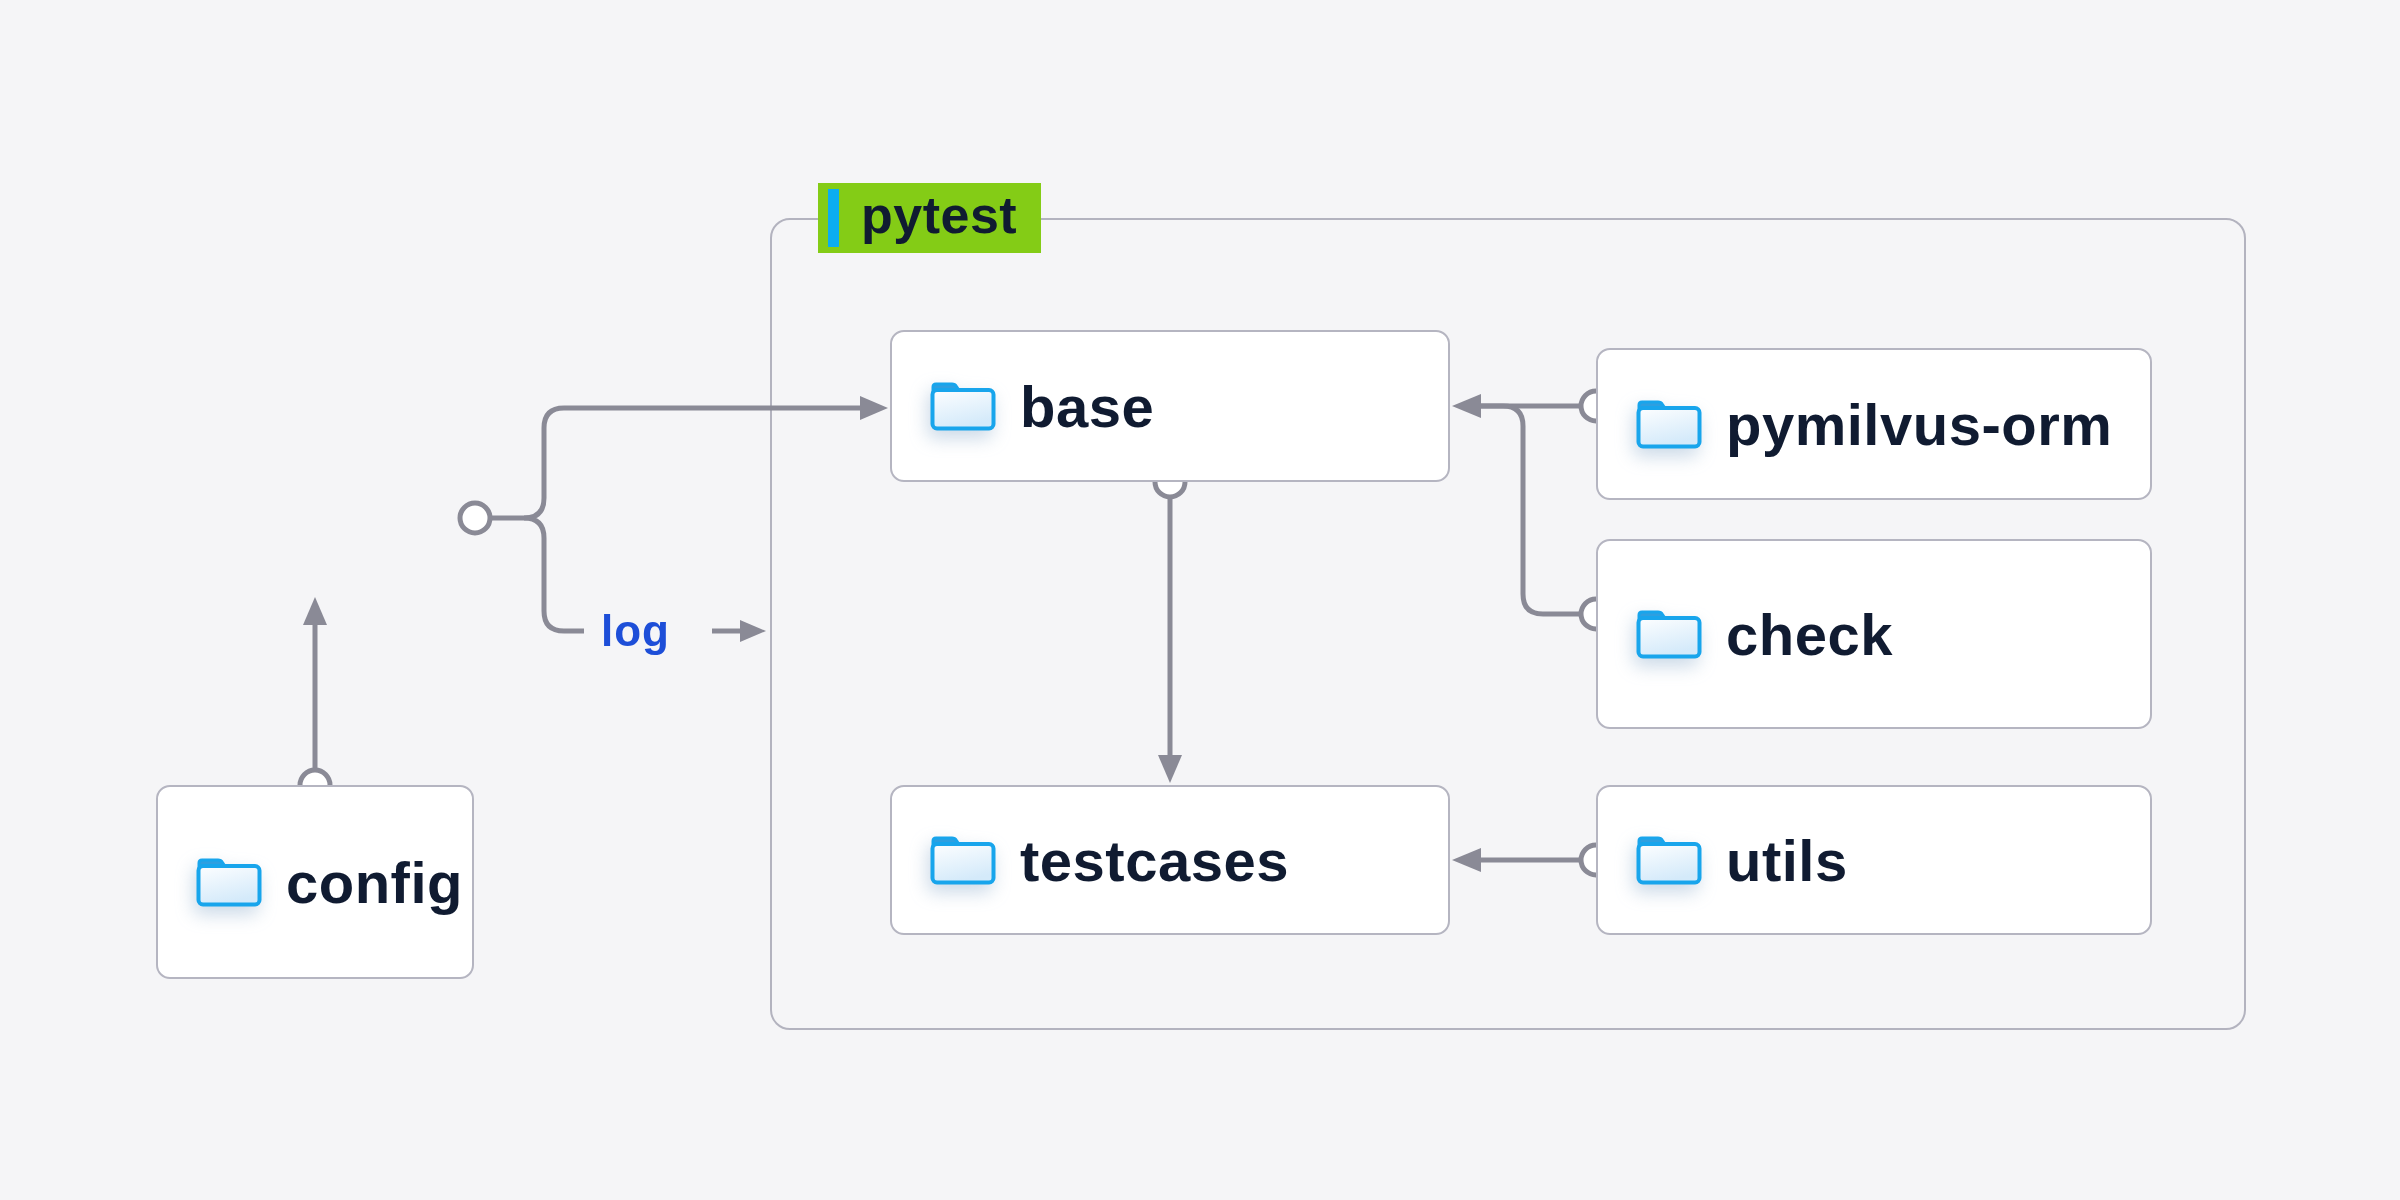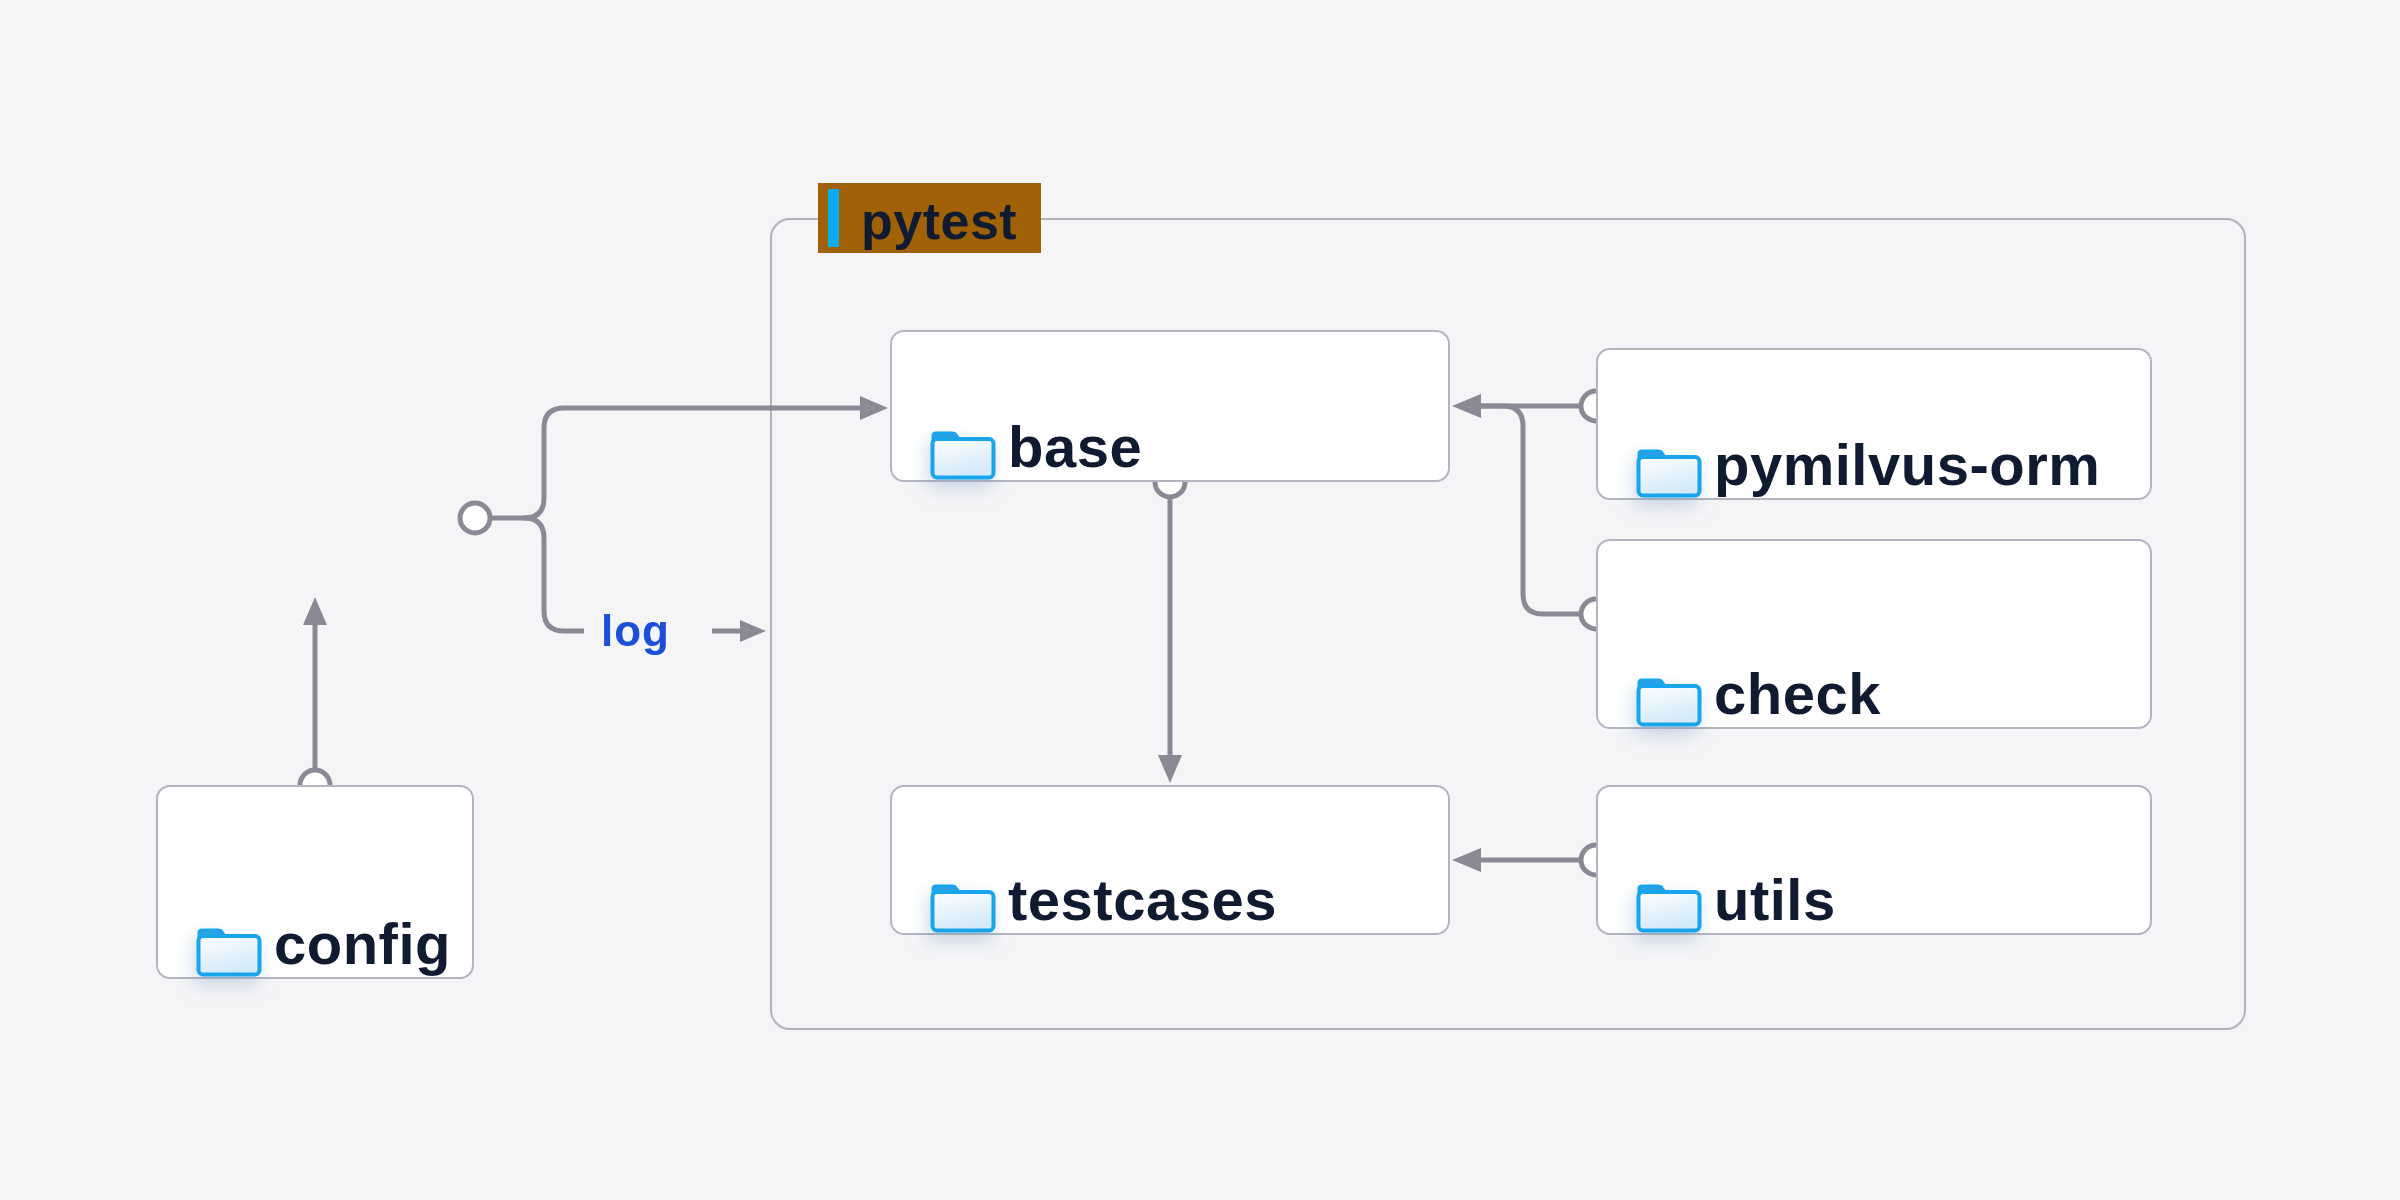--- a/index.html
+++ b/index.html
@@ -7,31 +7,31 @@
     position:relative;width:2400px;height:1200px;background:#f5f5f7;
     font-family:"Liberation Sans",sans-serif;overflow:hidden;
   }
   
   .group{
     position:absolute;left:770px;top:218px;width:1476px;height:812px;
     border:2.5px solid #b3b3bf;border-radius:20px;box-sizing:border-box;
   }
   .group-label{
     position:absolute;left:46px;top:-2px;transform:translateY(-50%);
-    display:flex;align-items:flex-end;gap:22px;
-    background:#a16207;padding:6px 24px 6px 10px;
+    display:flex;align-items:flex-start;gap:22px;
+    background:#84cc16;padding:6px 24px 6px 10px;
   }
   .group-bar{width:11px;height:58px;background:#0badf0;}
   .group-title{
     font-size:52px;font-weight:700;color:#101b31;letter-spacing:.5px;line-height:1;
   }
   
   .card{
     position:absolute;background:#ffffff;border:2.5px solid #b5b5c1;border-radius:14px;
-    display:flex;align-items:flex-end;padding-left:38px;gap:12px;box-sizing:border-box;
+    display:flex;align-items:center;padding-left:38px;gap:24px;box-sizing:border-box;
   }
   .card .label{font-size:58px;font-weight:700;color:#101b31;letter-spacing:.5px;white-space:nowrap;}
   #node-utils       {left:156px; top:443px;width:318px;height:150px;}
   #node-config      {left:156px; top:785px;width:318px;height:194px;}
   #node-base        {left:890px; top:330px;width:560px;height:152px;}
   #node-testcases   {left:890px; top:785px;width:560px;height:150px;}
   #node-pymilvus-orm{left:1596px;top:330px;width:556px;height:152px;margin-top:18px;}
   #node-check       {left:1596px;top:539px;width:556px;height:190px;}
   #node-common      {left:1596px;top:785px;width:556px;height:150px;}
   .folder{

